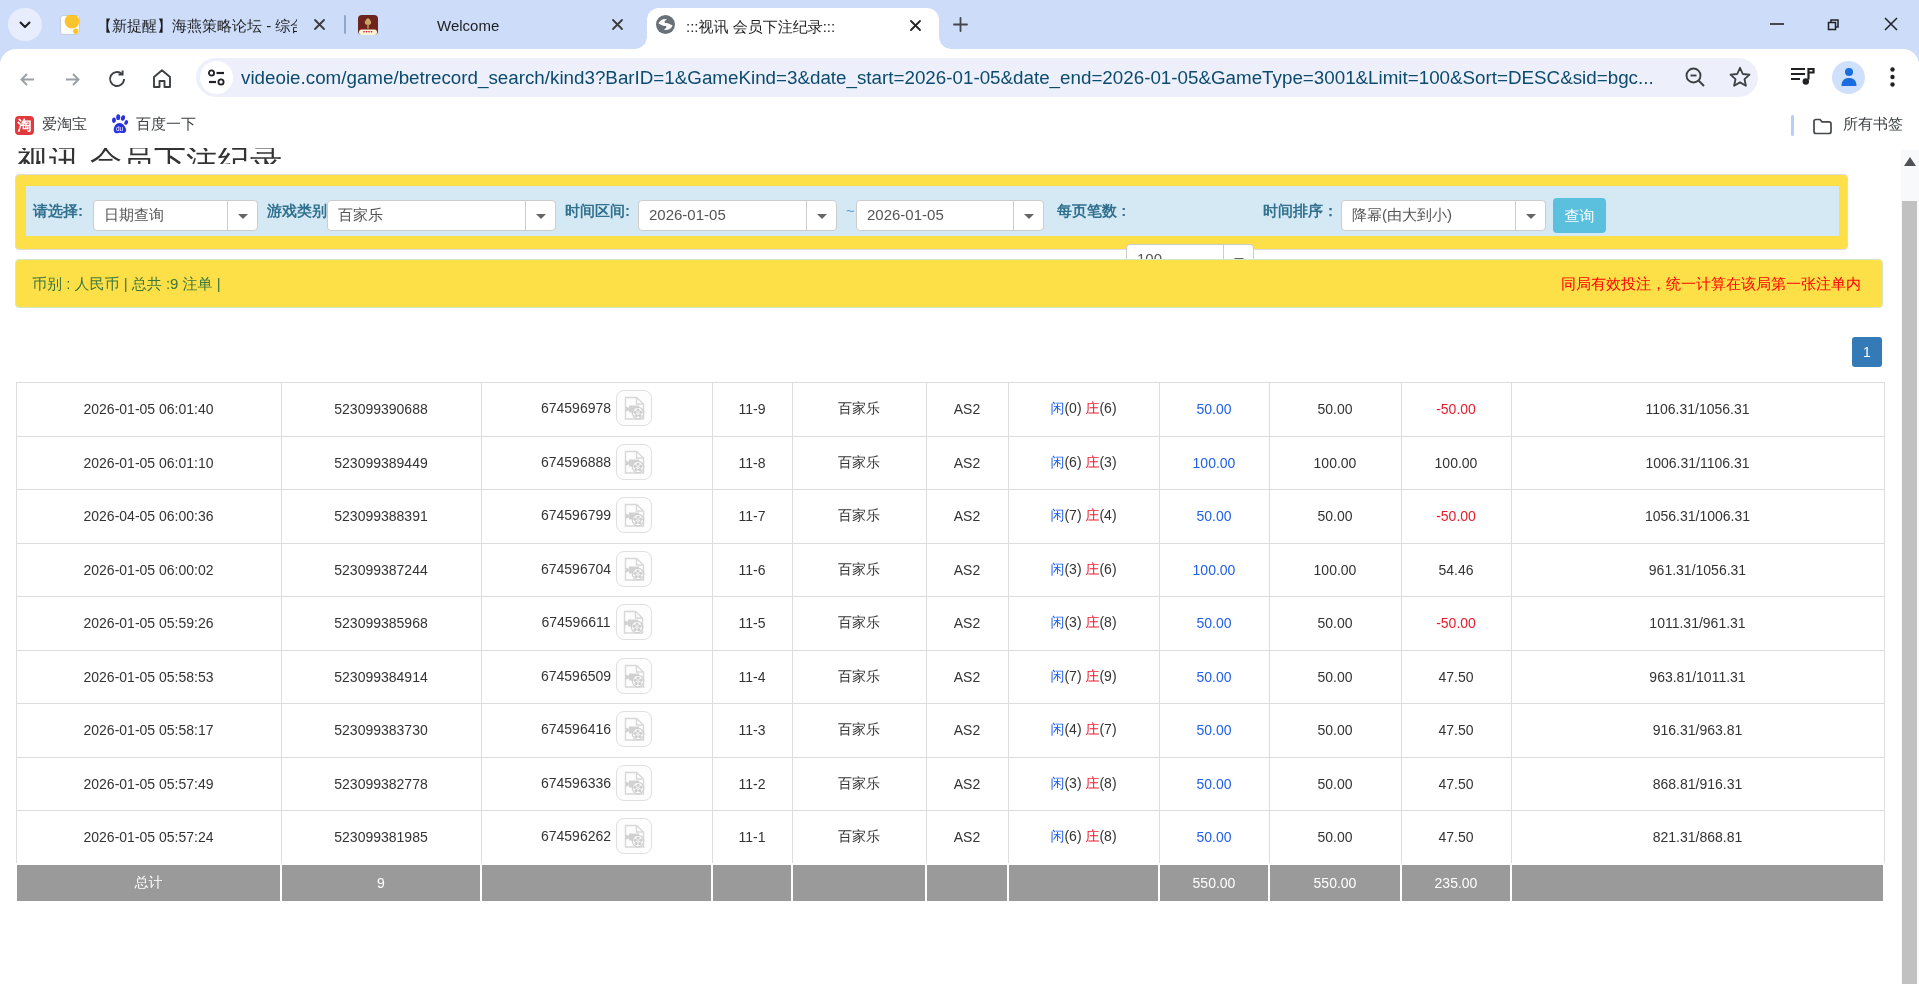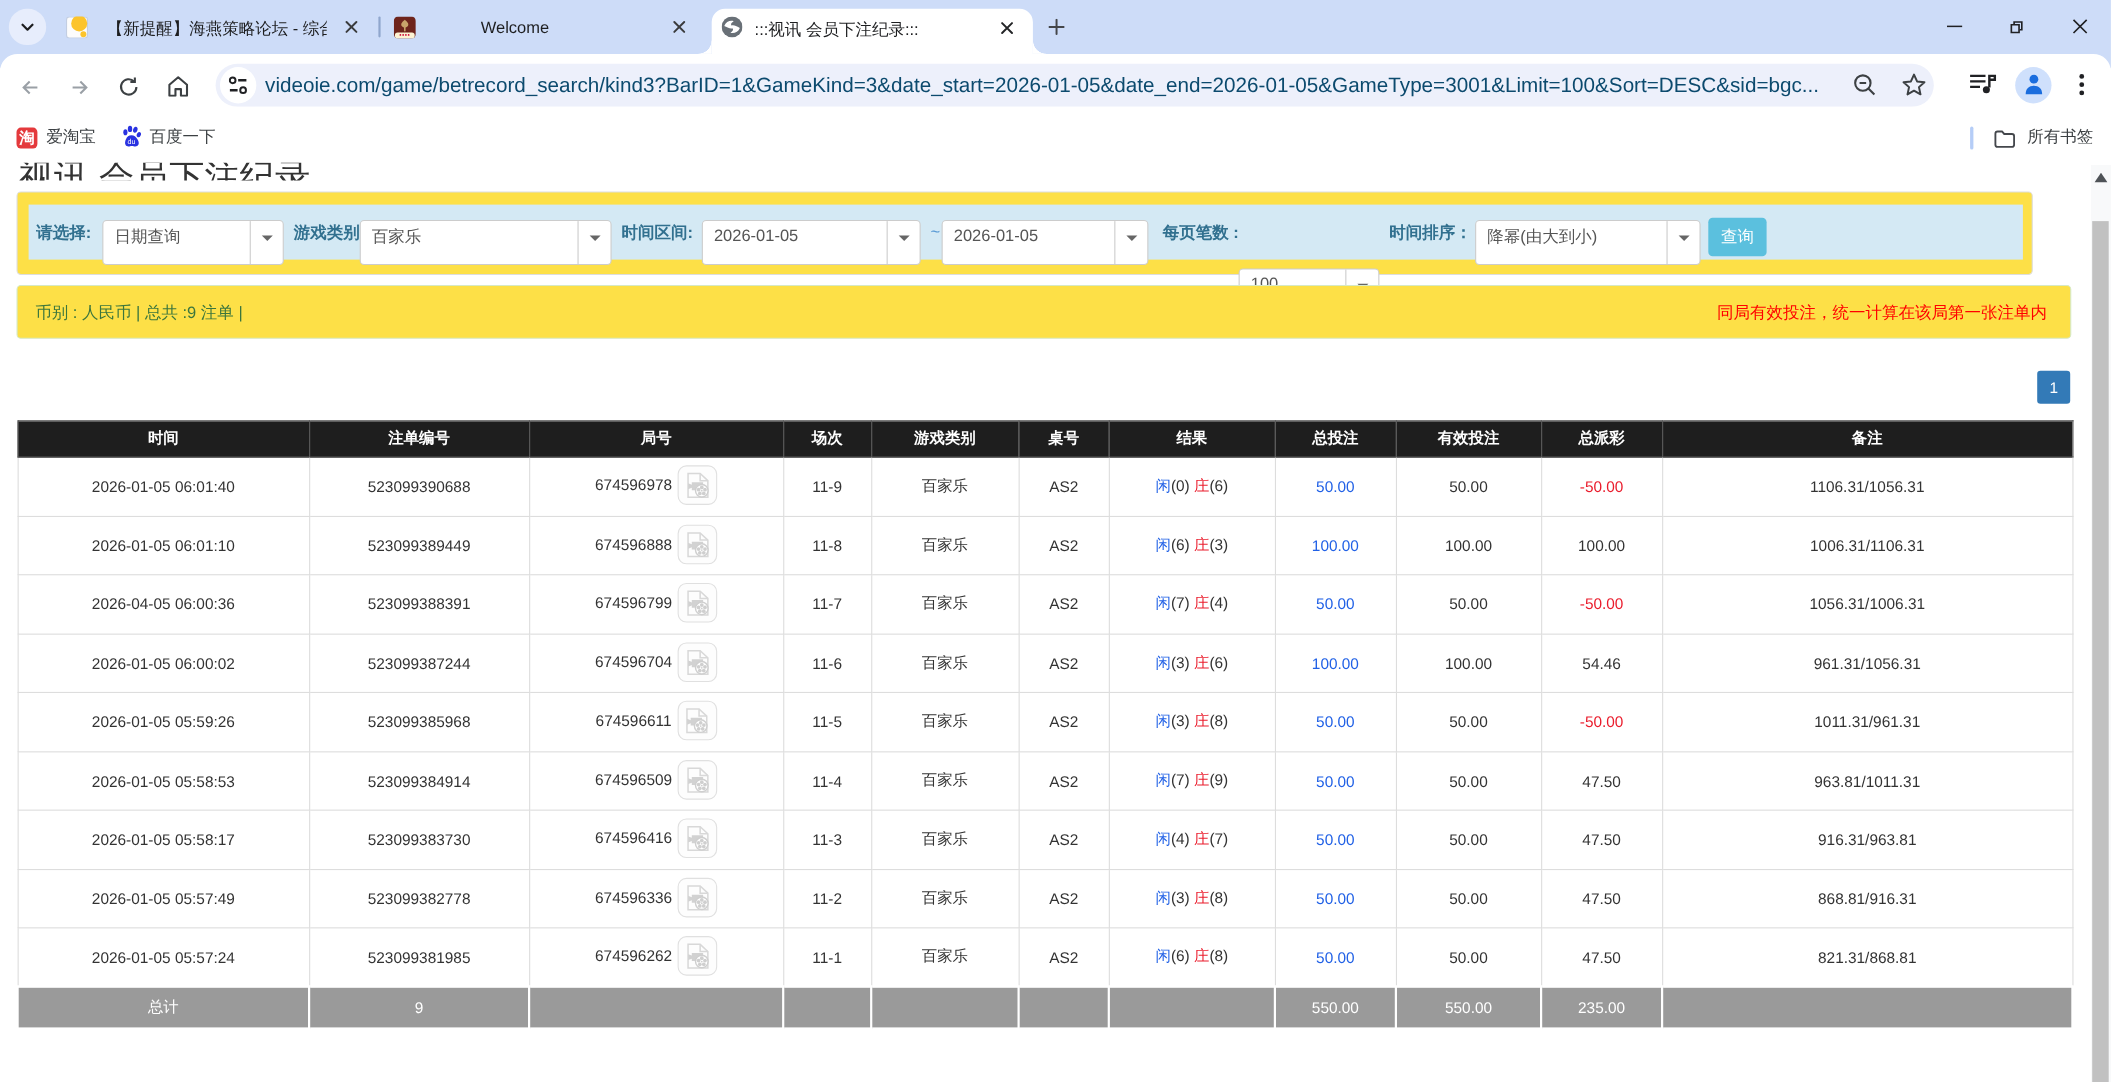--- a/index.html
+++ b/index.html
@@ -22,21 +22,21 @@
 #urltext { position:absolute; left:45px; top:9px; font-size:18.8px; color:#0c4a6e; white-space:nowrap; }
 
 #bookbar { position:absolute; left:0; top:97px; width:1919px; height:43px; background:#fff; }
 .bktext { position:absolute; top:18px; font-size:15px; color:#3c4043; }
 
 #ptitle { position:absolute; left:0; top:148px; width:600px; height:16px; overflow:hidden; }
 #ptitle span { position:absolute; left:17px; top:-8px; font-size:32px; color:#333; }
 #fpanel { position:absolute; left:15px; top:174px; width:1833px; height:76px; background:#fde047; border:1px solid #ddd; border-radius:4px; }
 #fbar { position:absolute; left:10px; top:11px; width:1813px; height:50px; background:#d4e9f4; }
 .flabel { position:absolute; top:16px; font-size:15px; font-weight:bold; color:#31708f; white-space:nowrap; }
-.fsel { position:absolute; top:14px; height:41px; background:#fff; border:1px solid #ccc; border-radius:4px; font-size:15px; color:#555; }
+.fsel { position:absolute; top:14px; height:31px; background:#fff; border:1px solid #ccc; border-radius:4px; font-size:15px; color:#555; }
 .fsel .txt { position:absolute; left:10px; top:5px; white-space:nowrap; }
 .fsel .arr { position:absolute; right:0; top:0; width:30px; height:100%; border-left:1px solid #ccc; }
 .fsel .arr:after { content:""; position:absolute; left:10px; top:13px; border:5px solid transparent; border-top-color:#666; }
 #qbtn { position:absolute; left:1527px; top:12px; width:53px; height:35px; background:#5bc0de; border-radius:4px; color:#fff; font-size:15px; text-align:center; line-height:35px; }
 #galert { position:absolute; left:15px; top:259px; width:1868px; height:49px; background:#fde047; border:1px solid #d6e9c6; border-radius:4px;text-align:right; }
 #galert .lt { position:absolute; left:16px; top:15px; font-size:15px; color:#3c763d; }
 #galert .rt { position:absolute; right:21px; top:15px; font-size:15px; color:#ff0000; }
 #pg1 { position:absolute; left:1852px; top:337px; width:30px; height:30px; background:#337ab7; border-radius:3px; color:#fff; font-size:14px; text-align:center; line-height:30px; }
 
 #tbl { position:absolute; left:15px; top:382px; width:1868px; border-collapse:collapse; table-layout:fixed; font-size:14px; color:#333; }
@@ -245,33 +245,20 @@
       <col style="width:80px">
       <col style="width:134px">
       <col style="width:82px">
       <col style="width:151px">
       <col style="width:110px">
       <col style="width:132px">
       <col style="width:110px">
       <col style="width:373px">
     </colgroup>
 <tbody>
-      <tr>
-        <th>时间</th>
-        <th>注单编号</th>
-        <th>局号</th>
-        <th>场次</th>
-        <th>游戏类别</th>
-        <th>桌号</th>
-        <th>结果</th>
-        <th>总投注</th>
-        <th>有效投注</th>
-        <th>总派彩</th>
-        <th>备注</th>
-      </tr>
 <tr>
         <td>2026-01-05 06:01:40</td>
         <td>523099390688</td>
         <td>674596978<span class="vbtn"><svg width="25" height="25" viewBox="0 0 25 25">
               <use href="#vicon"></use>
             </svg></span></td>
         <td>11-9</td>
         <td>百家乐</td>
         <td>AS2</td>
         <td><span class="bl">闲</span>(0) <span class="rd">庄</span>(6)</td>

